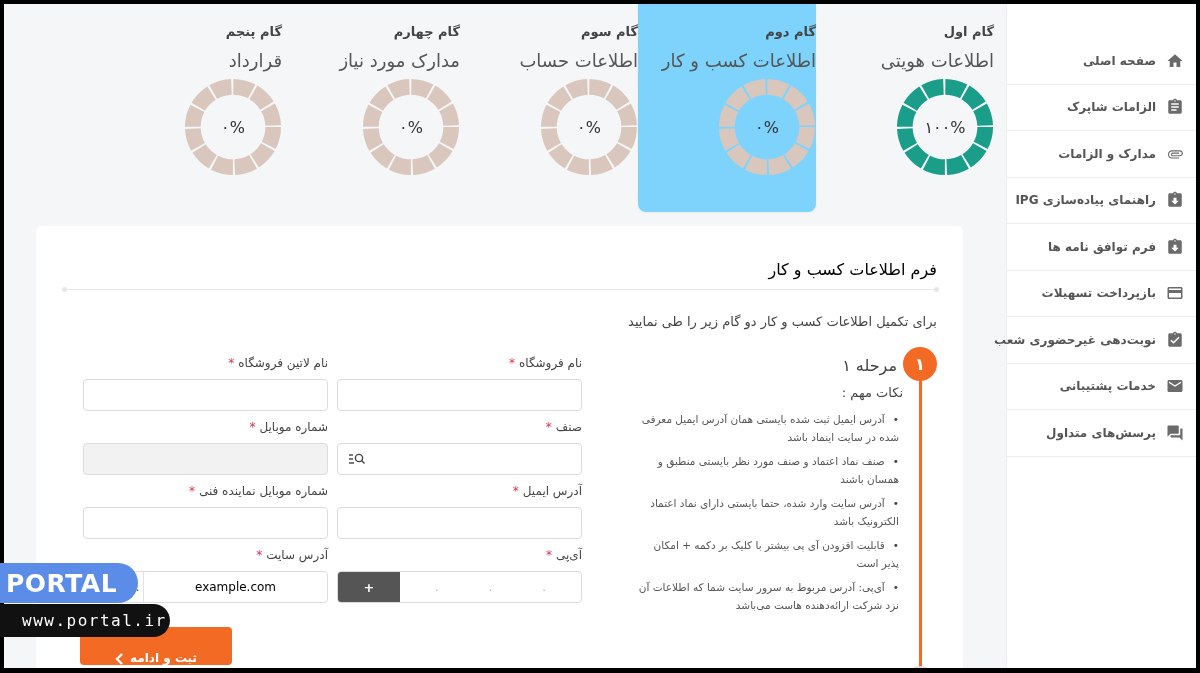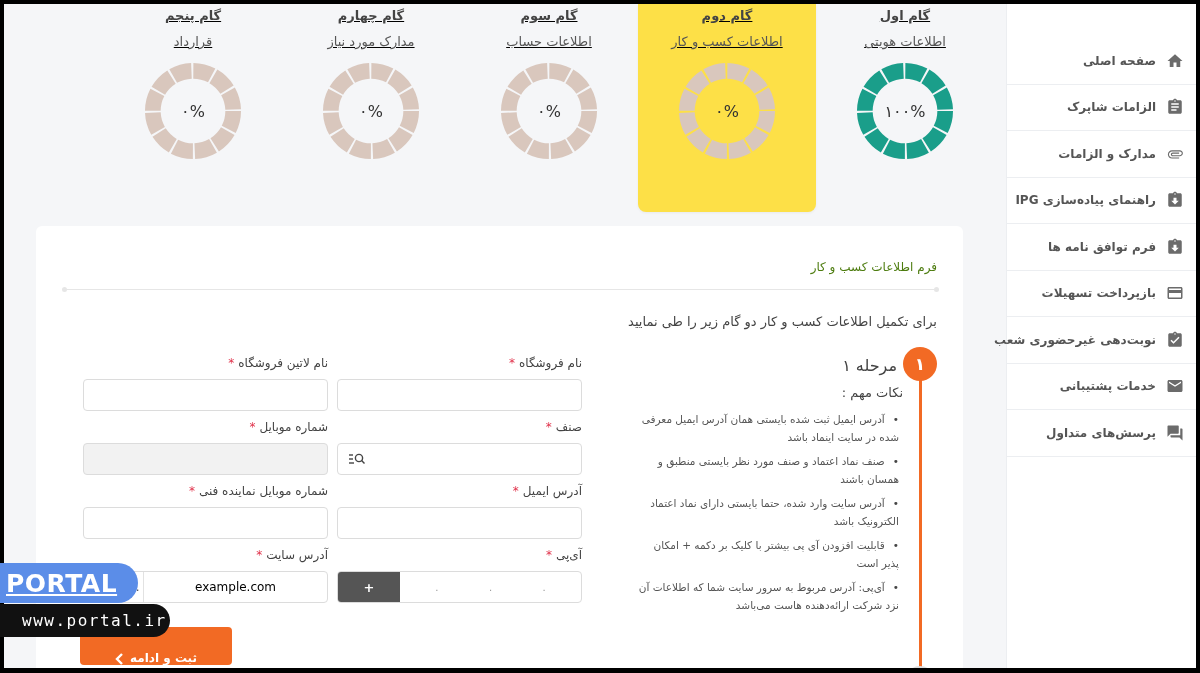--- a/index.html
+++ b/index.html
@@ -23,37 +23,36 @@
     height: 46.5px; display: flex; align-items: center; gap: 10px;
     padding-right: 12px; border-bottom: 1px solid #eceef1;
     font-size: 12px; font-weight: bold; color: #555; cursor: pointer; white-space: nowrap;
   }
   .side-item .ic { width: 18px; height: 18px; display: flex; align-items: center; justify-content: center; color: #6b6b6b; flex: none; }
   .side-item .ic svg { width: 18px; height: 18px; fill: #6b6b6b; }
 
   
   .steps { position: absolute; top: 0; left: 40px; width: 950px; height: 210px; direction: rtl; display: flex; }
   .step {
-    width: 178px; height: 208px; display: flex; flex-direction: column; align-items: center;
-    padding-top: 4px;
-    text-decoration: underline;
-  }
-  .step.active { background: #fde047; border-radius: 0 0 8px 8px; box-shadow: 0 1px 3px rgba(0,0,0,0.05); }
+    width: 178px; height: 208px; display: flex; flex-direction: column; align-items: flex-start;
+    padding-top: 20px;
+  }
+  .step.active { background: #7dd3fc; border-radius: 0 0 8px 8px; box-shadow: 0 1px 3px rgba(0,0,0,0.05); }
   .step-title { font-size: 13px; font-weight: bold; color: #444; height: 20px; }
-  .step-sub { font-size: 13px; color: #555; margin-top: 6px; height: 18px; }
+  .step-sub { font-size: 18px; color: #555; margin-top: 6px; height: 18px; }
   .ring { margin-top: 10px; position: relative; width: 98px; height: 98px; }
   .ring svg { width: 98px; height: 98px; }
   .ring .pct { position: absolute; inset: 0; display: flex; align-items: center; justify-content: center; font-size: 16px; color: #333; direction: ltr; }
 
   
   .card {
     position: absolute; left: 32px; top: 222px; width: 927px; height: 460px;
     background: #fff; border-radius: 6px; direction: rtl;
   }
-  .card-title { position: absolute; right: 26px; top: 34px; font-size: 12px; color: #4d7c0f; }
+  .card-title { position: absolute; right: 26px; top: 34px; font-size: 16px; color: #000000; }
   .card-divider { position: absolute; right: 26px; left: 28px; top: 63px; height: 1px; background: #e6e6e6; }
   .card-divider::before, .card-divider::after { content: ""; position: absolute; top: -2px; width: 5px; height: 5px; border-radius: 50%; background: #e6e6e6; }
   .card-divider::before { left: -2px; } .card-divider::after { right: -2px; }
   .card-intro { position: absolute; right: 26px; top: 88px; font-size: 13px; color: #444; }
 
   
   .timeline-badge {
     position: absolute; right: 26px; top: 121px; width: 34px; height: 34px; border-radius: 50%;
     background: #f26a24; color: #fff; font-size: 17px; font-weight: bold;
     display: flex; align-items: center; justify-content: center;
@@ -87,21 +86,21 @@
   .submit-btn {
     position: absolute; left: 44px; top: 401px; width: 152px; height: 38px; border-radius: 4px;
     background: #f26a24; color: #fff; font-size: 12px; font-weight: bold;
     display: flex; align-items: flex-end; justify-content: center; gap: 6px; direction: rtl;
   }
 
   
   .wm-portal {
     position: absolute; left: 0; top: 563px; width: 138px; height: 40px; background: #5b8de8;
     border-radius: 0 20px 20px 0; color: #fff; font-family: "DejaVu Sans", sans-serif; font-weight: bold;
-    font-size: 25px; display: flex; align-items: center; padding-left: 6px; letter-spacing: 0.5px; text-decoration: underline;
+    font-size: 25px; display: flex; align-items: center; padding-left: 6px; letter-spacing: 0.5px;
   }
   .wm-url {
     position: absolute; left: 0; top: 604px; width: 170px; height: 33px; background: #111;
     border-radius: 0 17px 17px 0; color: #fff; font-family: "DejaVu Sans Mono", monospace; font-size: 16px;
     display: flex; align-items: center; padding-left: 22px; letter-spacing: 1.5px;
   }
 </style>
 </head>
 <body>
 

